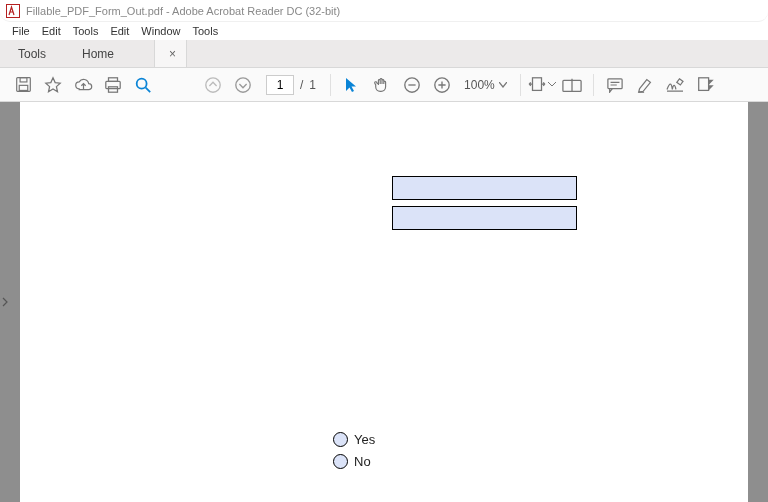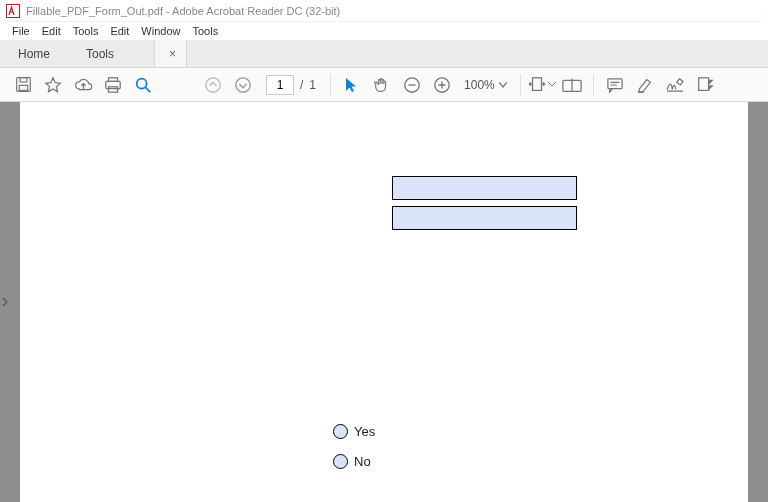--- a/index.html
+++ b/index.html
@@ -55,22 +55,22 @@
 <div class="menubar">
   <span>File</span>
   <span>Edit</span>
   <span>Tools</span>
   <span>Edit</span>
   <span>Window</span>
   <span>Tools</span>
 </div>
 
 <div class="tabsbar">
+  <div class="navtab">Tools</div>
   <div class="navtab">Home</div>
-  <div class="navtab">Tools</div>
   <div style="width:22px"></div>
   <div class="doctab">
     <span class="close">×</span>
   </div>
 </div>
 
 <div class="toolbar">
   <div class="tbtn">
     <svg width="17" height="17" viewBox="0 0 20 20" fill="none" stroke="#777" stroke-width="1.4">
         <rect x="2" y="2" width="16" height="16" rx="1"></rect>
@@ -205,21 +205,21 @@
   <div class="side-handle">
     <svg width="6" height="10" viewBox="0 0 6 10">
         <path d="M1 1 L5 5 L1 9" fill="none" stroke="#555" stroke-width="1.2"></path>
       </svg>
   </div>
 
   <div class="page">
     <div class="form-field" style="left:332px; top:74px; width:185px; height:24px;"></div>
     <div class="form-field" style="left:332px; top:104px; width:185px; height:24px;"></div>
 
-    <div class="radio-row" style="left:273px; top:322px;">
+    <div class="radio-row" style="left:273px; top:330px;">
       <span class="radio-circle"></span>
       <span>Yes</span>
     </div>
     <div class="radio-row" style="left:273px; top:352px;align-items:center;">
       <span class="radio-circle"></span>
       <span>No</span>
     </div>
   </div>
 
   <div class="gutter-right"></div>

